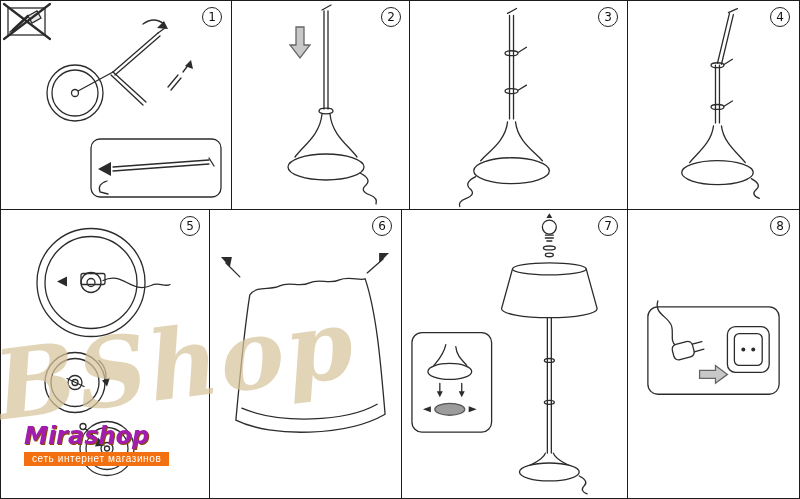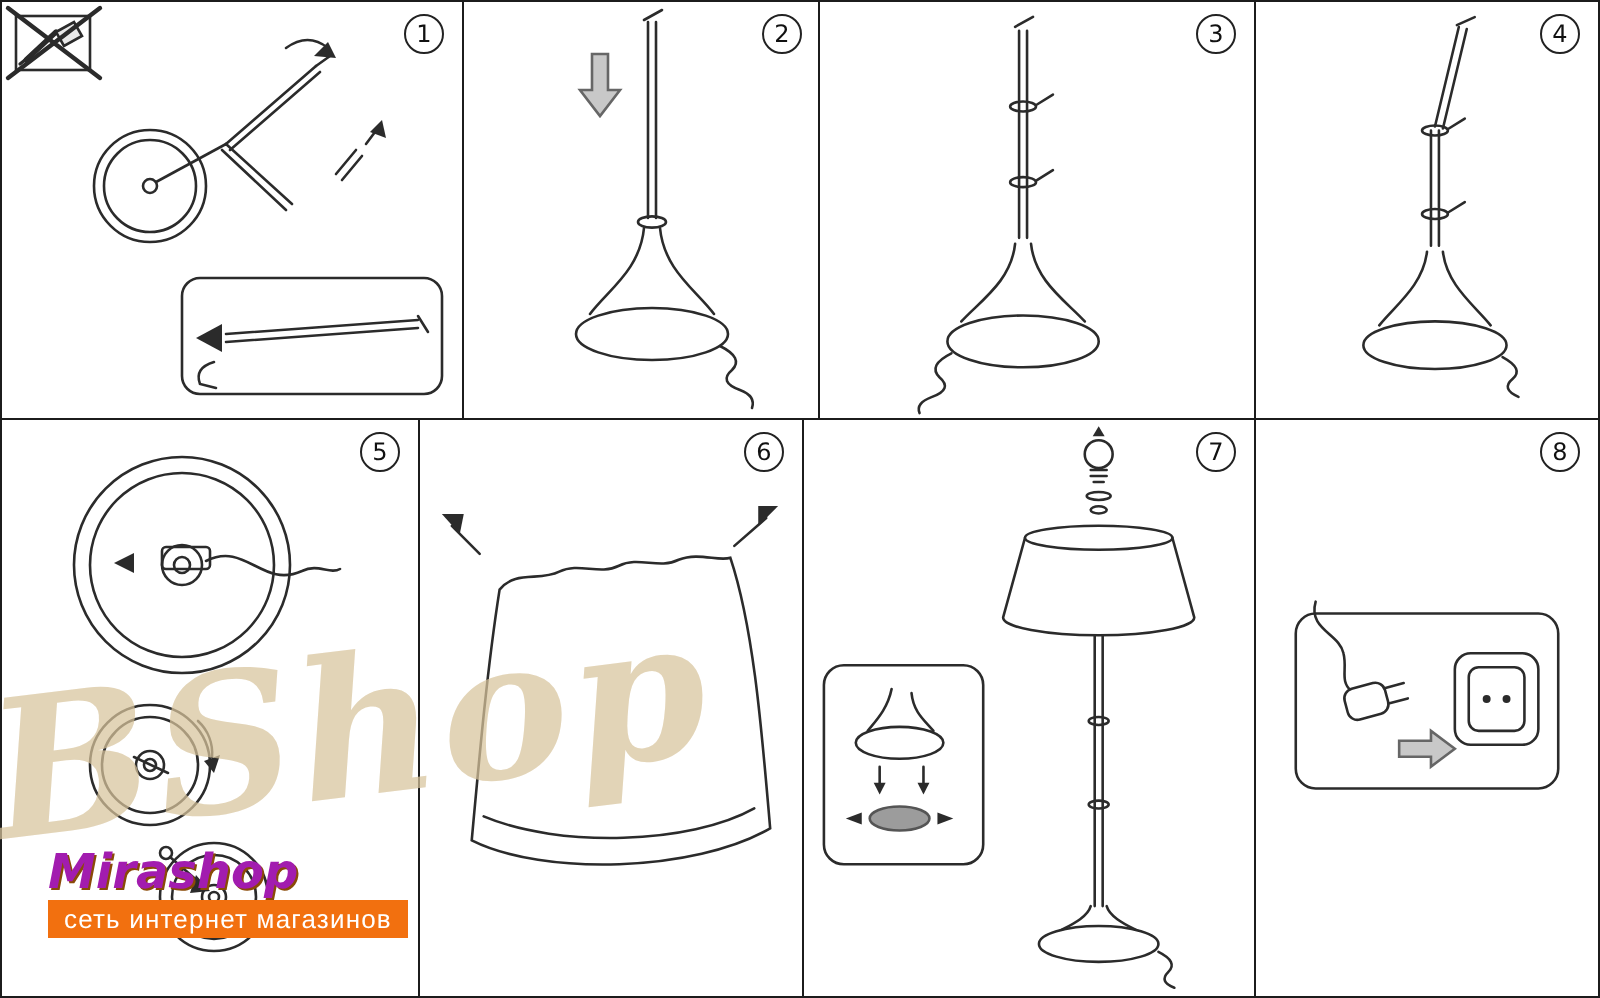--- a/index.html
+++ b/index.html
@@ -28,21 +28,21 @@
   .brand {
     position:absolute; left:24px; top:424px; z-index:4; pointer-events:none;
   }
   .brand-name {
     font-style:italic; font-weight:bold; font-size:24px; line-height:1;
     color:#a21caf; text-shadow:1px 1px 0 #8a4a07;
     font-family:"DejaVu Sans", sans-serif;
   }
   .brand-sub {
     display:inline-block; margin-top:2px; background:#f2700f; color:#ffffff;
-    font-size:13px; letter-spacing:0.6px; padding:1.5px 8px 2px 8px;
+    font-size:10px; letter-spacing:0.6px; padding:1.5px 8px 2px 8px;
   }
 </style>
 </head>
 <body>
 
 <div id="sheet">
 
   <section class="panel" style="left:0;top:0;width:232px;height:210px">
     <svg class="art" viewBox="0 0 230 208">
       <g stroke="#2b2b2b" fill="none" stroke-width="1.3" stroke-linecap="round">

